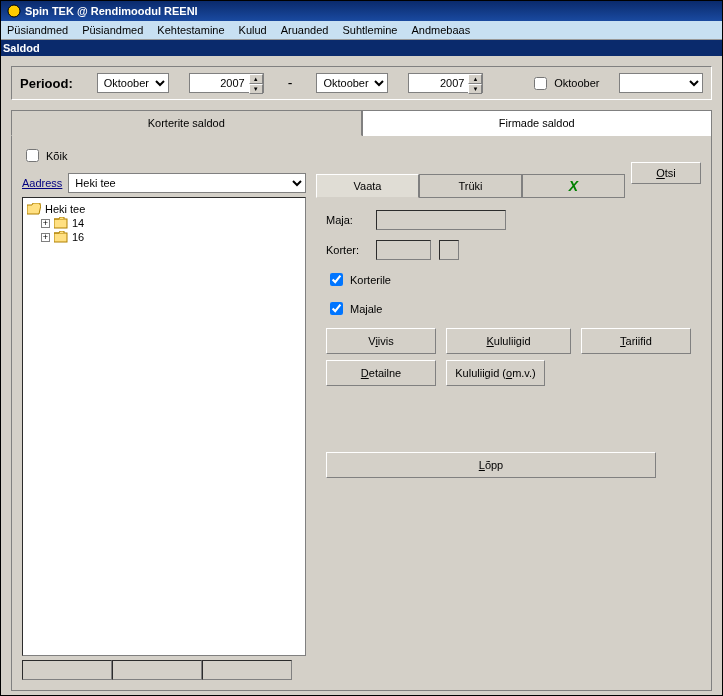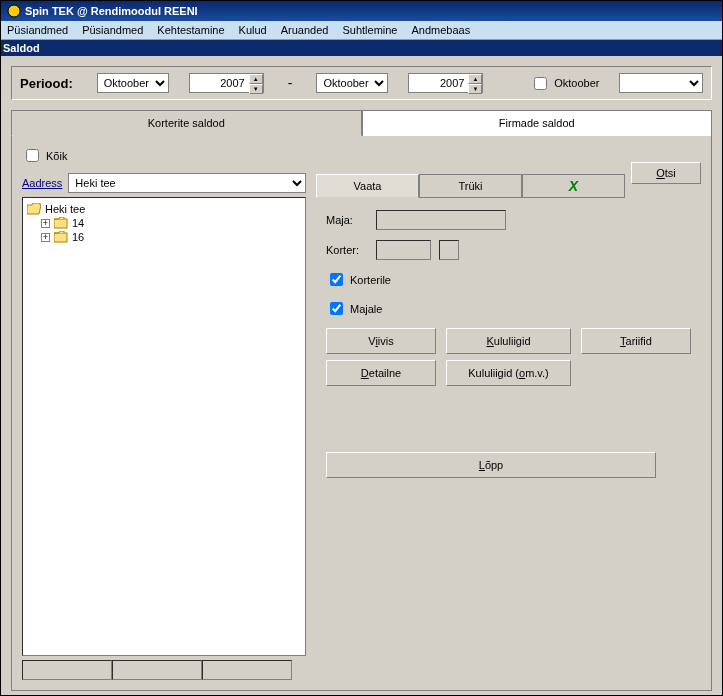--- a/index.html
+++ b/index.html
@@ -396,21 +396,21 @@
         </div>
 
         <div class="btn-grid">
           <div class="row">
             <button class="btn">V<span class="underline">i</span>ivis</button>
             <button class="btn" style="width:125px"><span class="underline">K</span>ululiigid</button>
             <button class="btn"><span class="underline">T</span>ariifid</button>
           </div>
           <div class="row">
             <button class="btn"><span class="underline">D</span>etailne</button>
-            <button class="btn" style="width:125px">Kululiigid (<span class="underline">o</span>m.v.)</button>
+            <button class="btn" style="width:99px">Kululiigid (<span class="underline">o</span>m.v.)</button>
           </div>
         </div>
 
         <button class="btn btn-lopp"><span class="underline">L</span>õpp</button>
       </div>
     </div>
 
   </div>
 </div>
 

